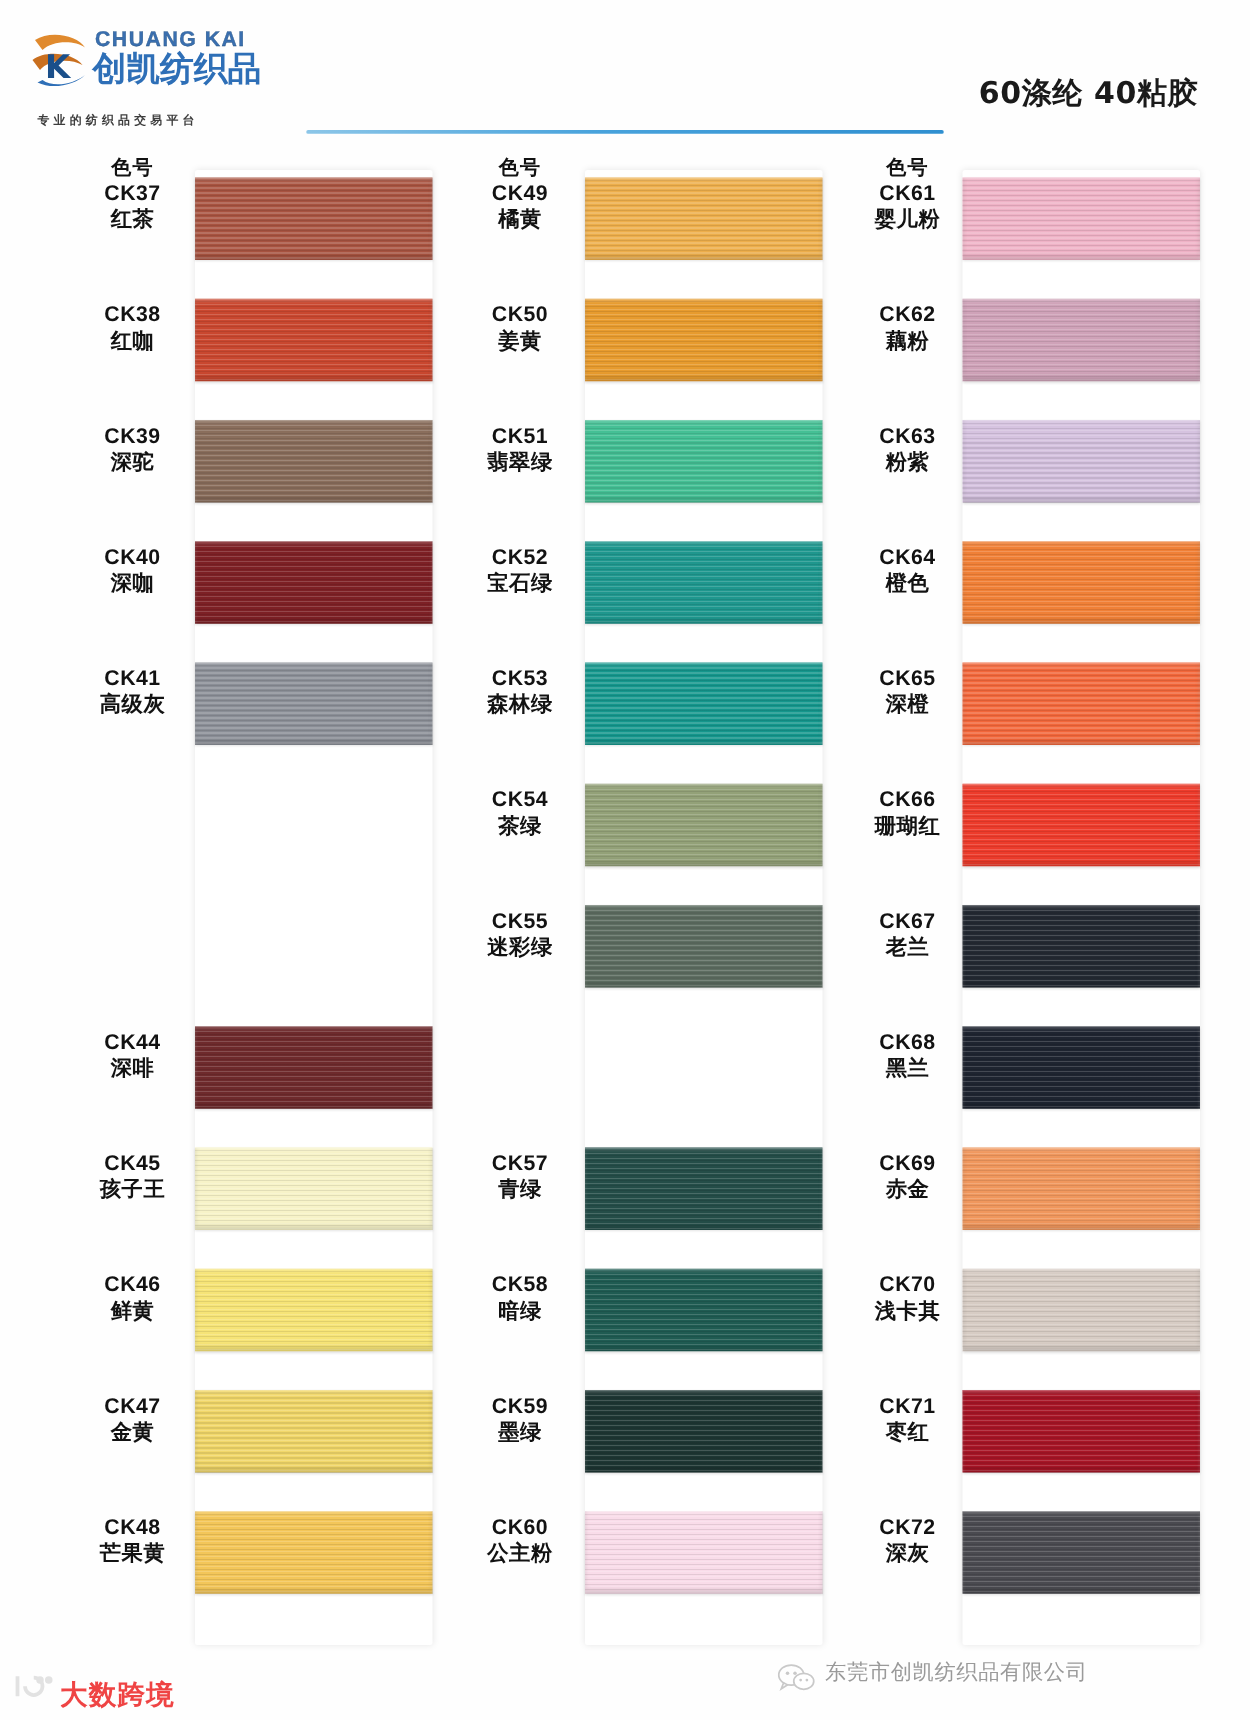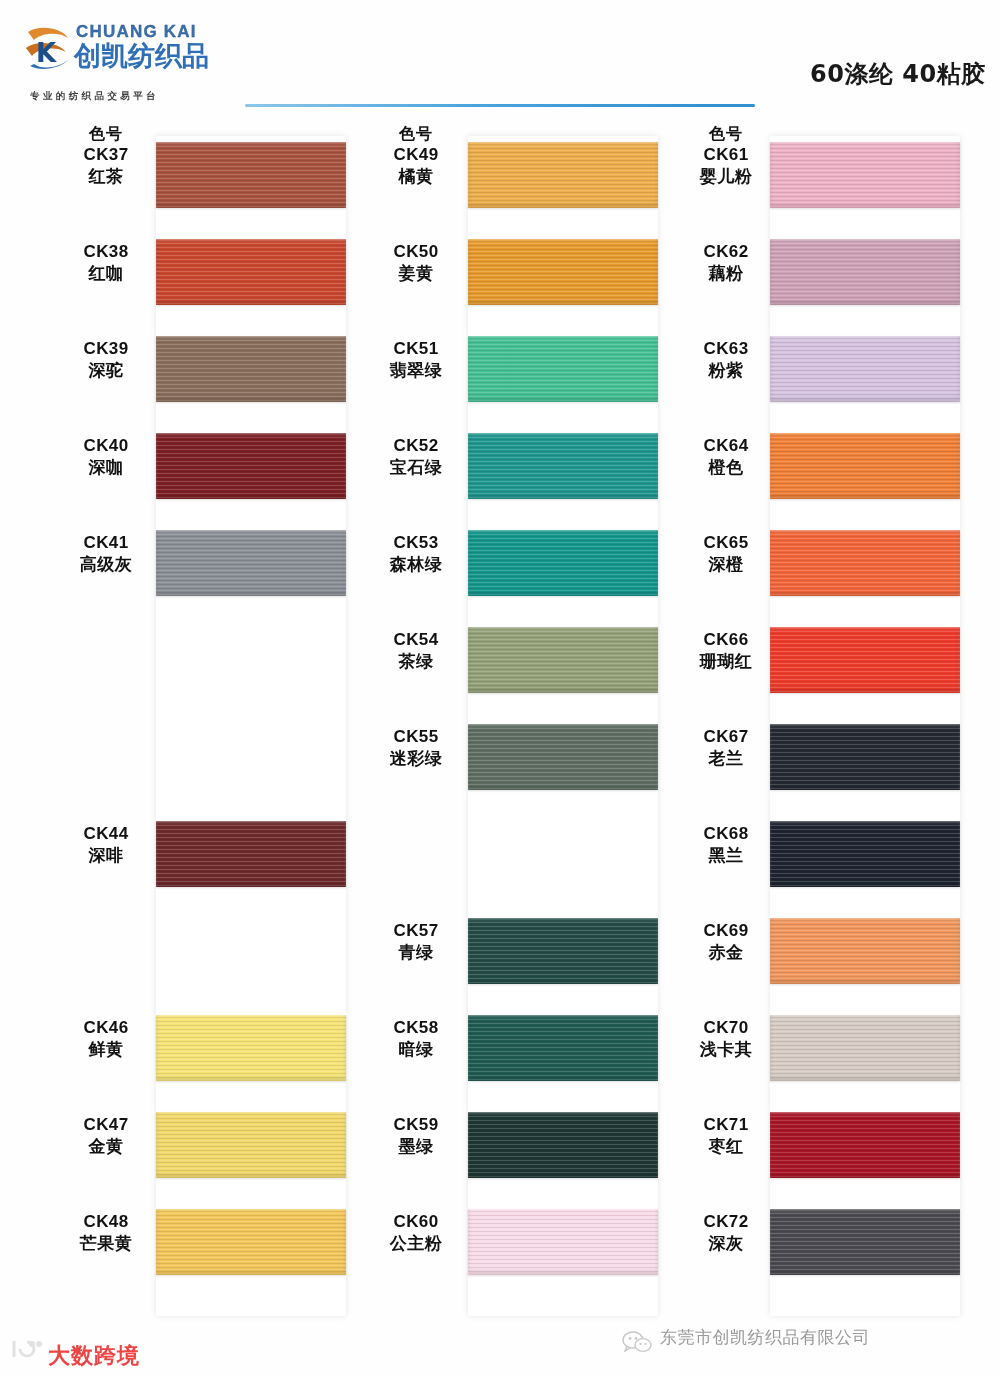--- a/index.html
+++ b/index.html
@@ -39,21 +39,21 @@
     font-family: Liberation Serif, serif;
   }
 
   .main-title {
     position: absolute; left: 420px; top: 30px;
     font-size: 43px; font-weight: 700; color: #1a1a1a;
     letter-spacing: 1px;
     font-family: "DejaVu Sans", sans-serif;
   }
   .sub-title {
-    position: absolute; left: 810px; top: 58px;
+    position: absolute; left: 783px; top: 58px;
     font-size: 24px; font-weight: 700; color: #1a1a1a;
     letter-spacing: 0.5px;
     font-family: "DejaVu Sans", sans-serif;
   }
   .title-rule {
     position: absolute; left: 245px; top: 104px; width: 510px; height: 3px;
     background: linear-gradient(to right, #8cc6e8 0%, #49a3dc 45%, #2f8fd0 100%);
     border-radius: 2px;
   }
 
@@ -189,20 +189,27 @@
           </div>
           <div class="swatch" style="background-color: rgb(138, 142, 150);"></div>
         </div>
         <div class="row" style="top: 693px;">
           <div class="labels">
             <div class="label-code">CK44</div>
             <div class="label-name">深啡</div>
           </div>
           <div class="swatch" style="background-color: rgb(110, 42, 44);"></div>
         </div>
+        <div class="row" style="top: 790px;">
+          <div class="labels">
+            <div class="label-code">CK45</div>
+            <div class="label-name">孩子王</div>
+          </div>
+          <div class="swatch" style="background-color: rgb(247, 243, 200);"></div>
+        </div>
         <div class="row" style="top: 887px;">
           <div class="labels">
             <div class="label-code">CK46</div>
             <div class="label-name">鲜黄</div>
           </div>
           <div class="swatch" style="background-color: rgb(246, 228, 119);"></div>
         </div>
         <div class="row" style="top: 984px;">
           <div class="labels">
             <div class="label-code">CK47</div>

